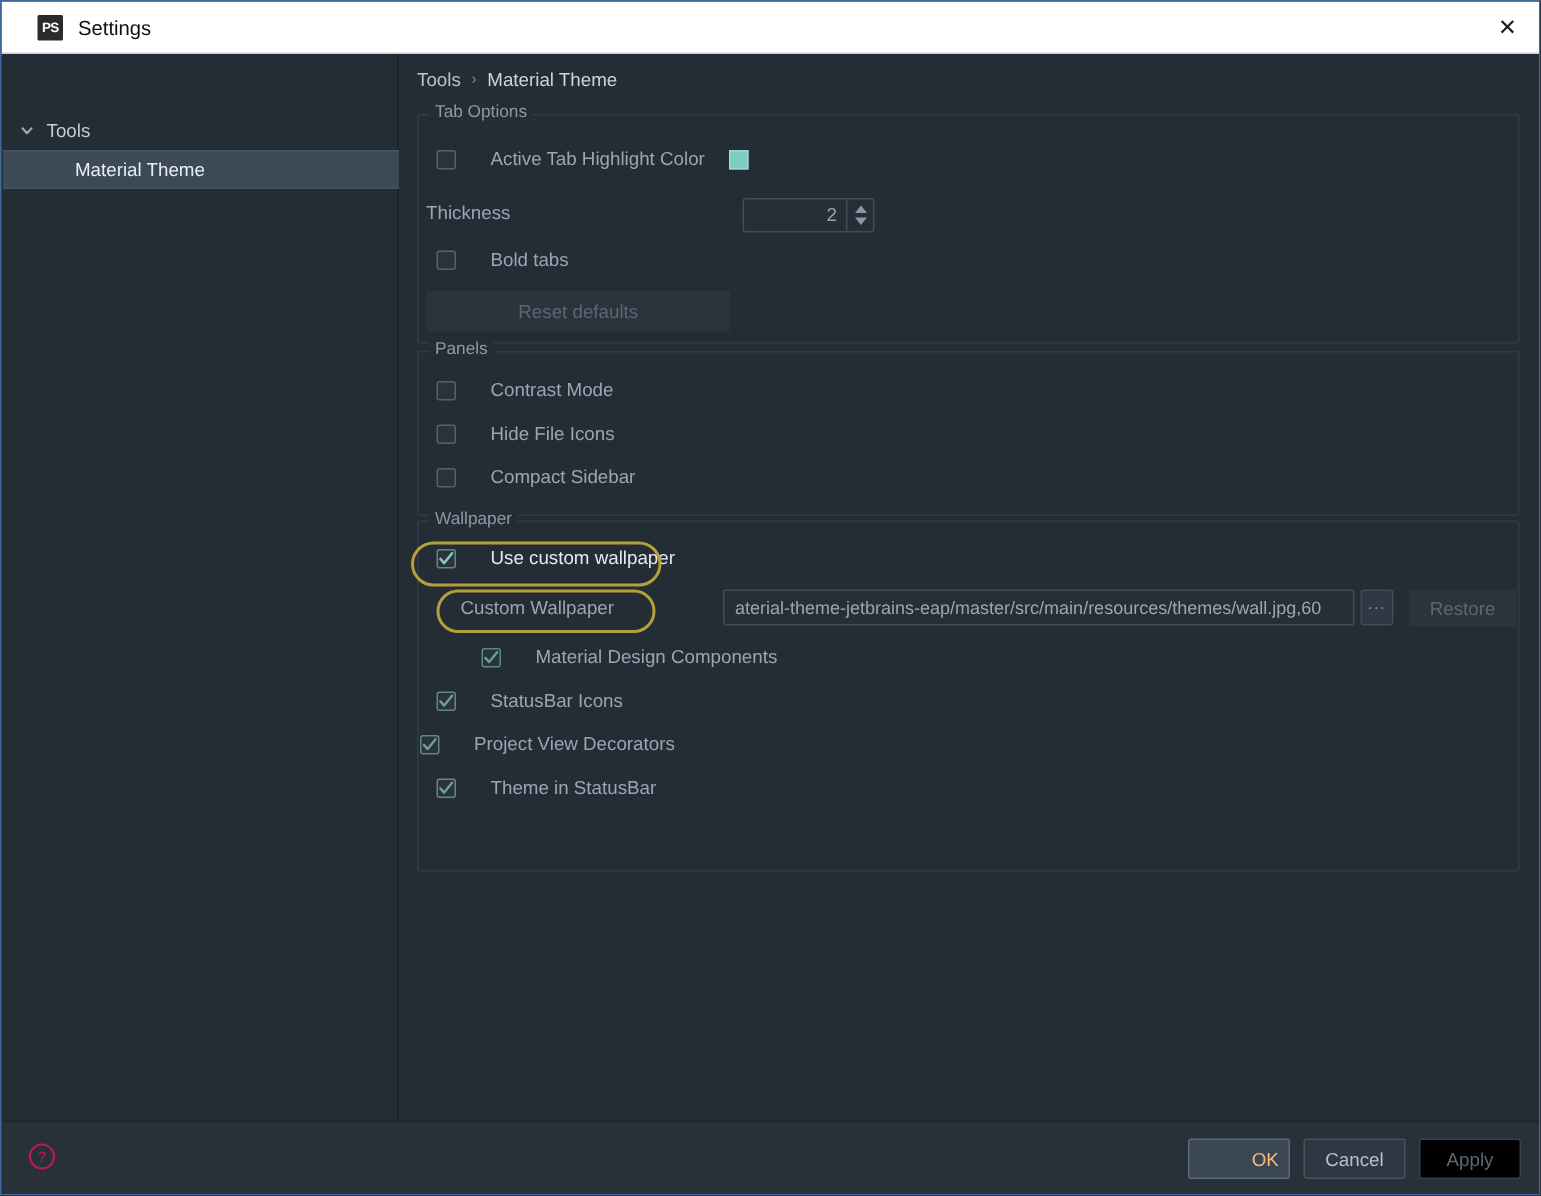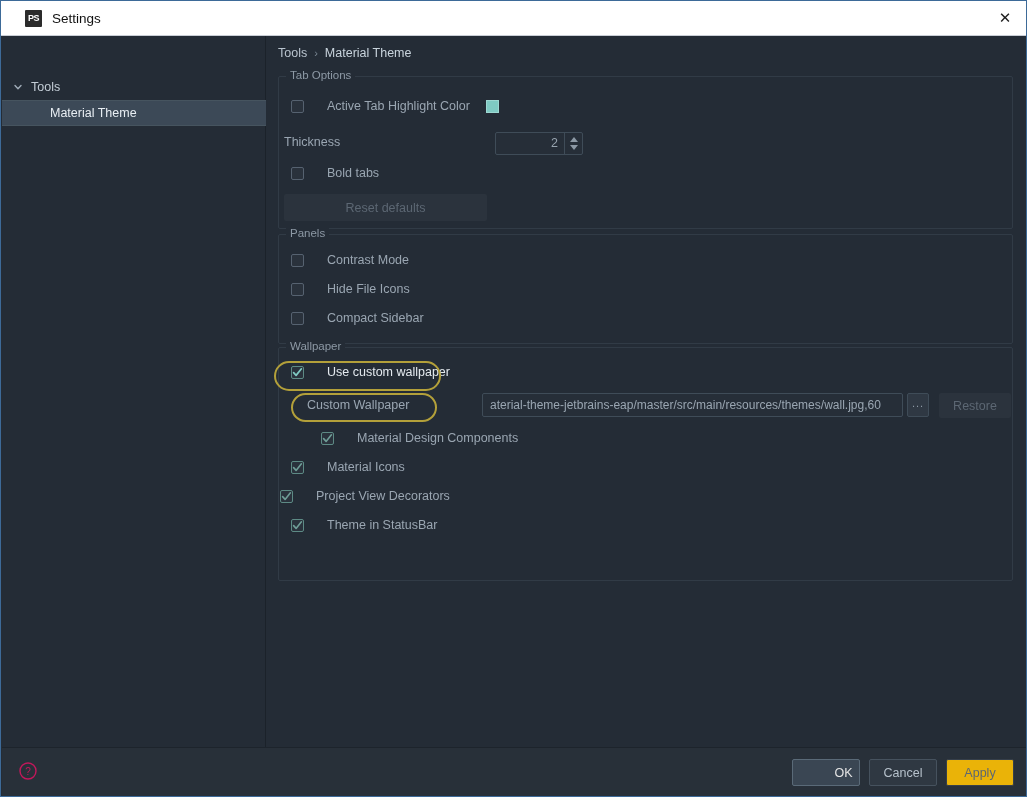--- a/index.html
+++ b/index.html
@@ -334,25 +334,25 @@
   }
   .btn.footer-btn {
     width: 68px; height: 27px;
     border: 1px solid #46525e;
     background: #2f3842;
     color: #b6c1cb;
   }
   .btn.footer-btn.default {
     background: #3a4653;
     border-color: #5a6a78;
-    color: #e5e5e5;
+    color: #fdba74;
     padding-left: 35px;
   }
   .btn.footer-btn.disabled {
-    background: #eab308;
+    background: #000000;
     border-color: #363f4a;
     color: #5c6773;
   }
 </style>
 </head>
 <body>
 
 <div id="app">
 
   <div class="titlebar">
@@ -462,21 +462,21 @@
           </svg>
         </span>
         <span class="cb-label">Material Design Components</span>
       </div>
       <div class="row" style="left:12px; top:112px;">
         <span class="cb checked">
           <svg width="11" height="11" viewBox="0 0 11 11">
             <polyline points="1.6,5.6 4.1,8.4 9.4,1.8" fill="none" stroke="#6f9d97" stroke-width="1.6" stroke-linecap="round" stroke-linejoin="round"></polyline>
           </svg>
         </span>
-        <span class="cb-label">Material Icons</span>
+        <span class="cb-label">StatusBar Icons</span>
       </div>
       <div class="row" style="left:1px; top:141px;">
         <span class="cb checked">
           <svg width="11" height="11" viewBox="0 0 11 11">
             <polyline points="1.6,5.6 4.1,8.4 9.4,1.8" fill="none" stroke="#6f9d97" stroke-width="1.6" stroke-linecap="round" stroke-linejoin="round"></polyline>
           </svg>
         </span>
         <span class="cb-label">Project View Decorators</span>
       </div>
       <div class="row" style="left:12px; top:170px;">

